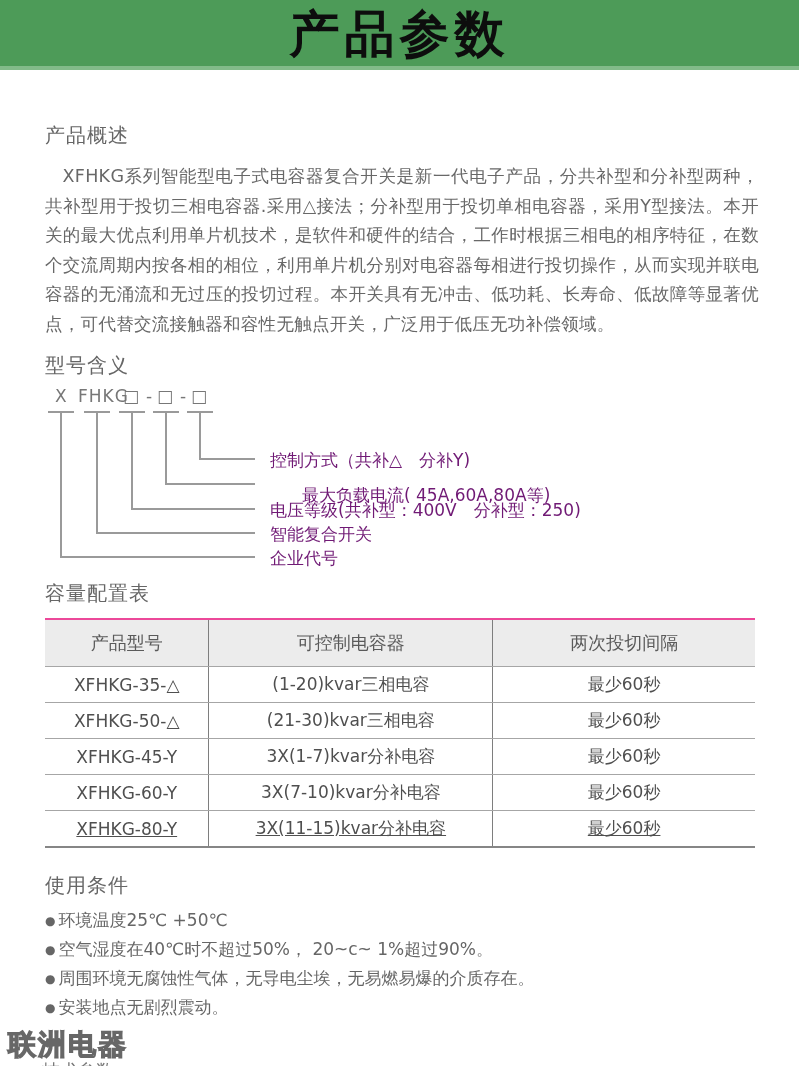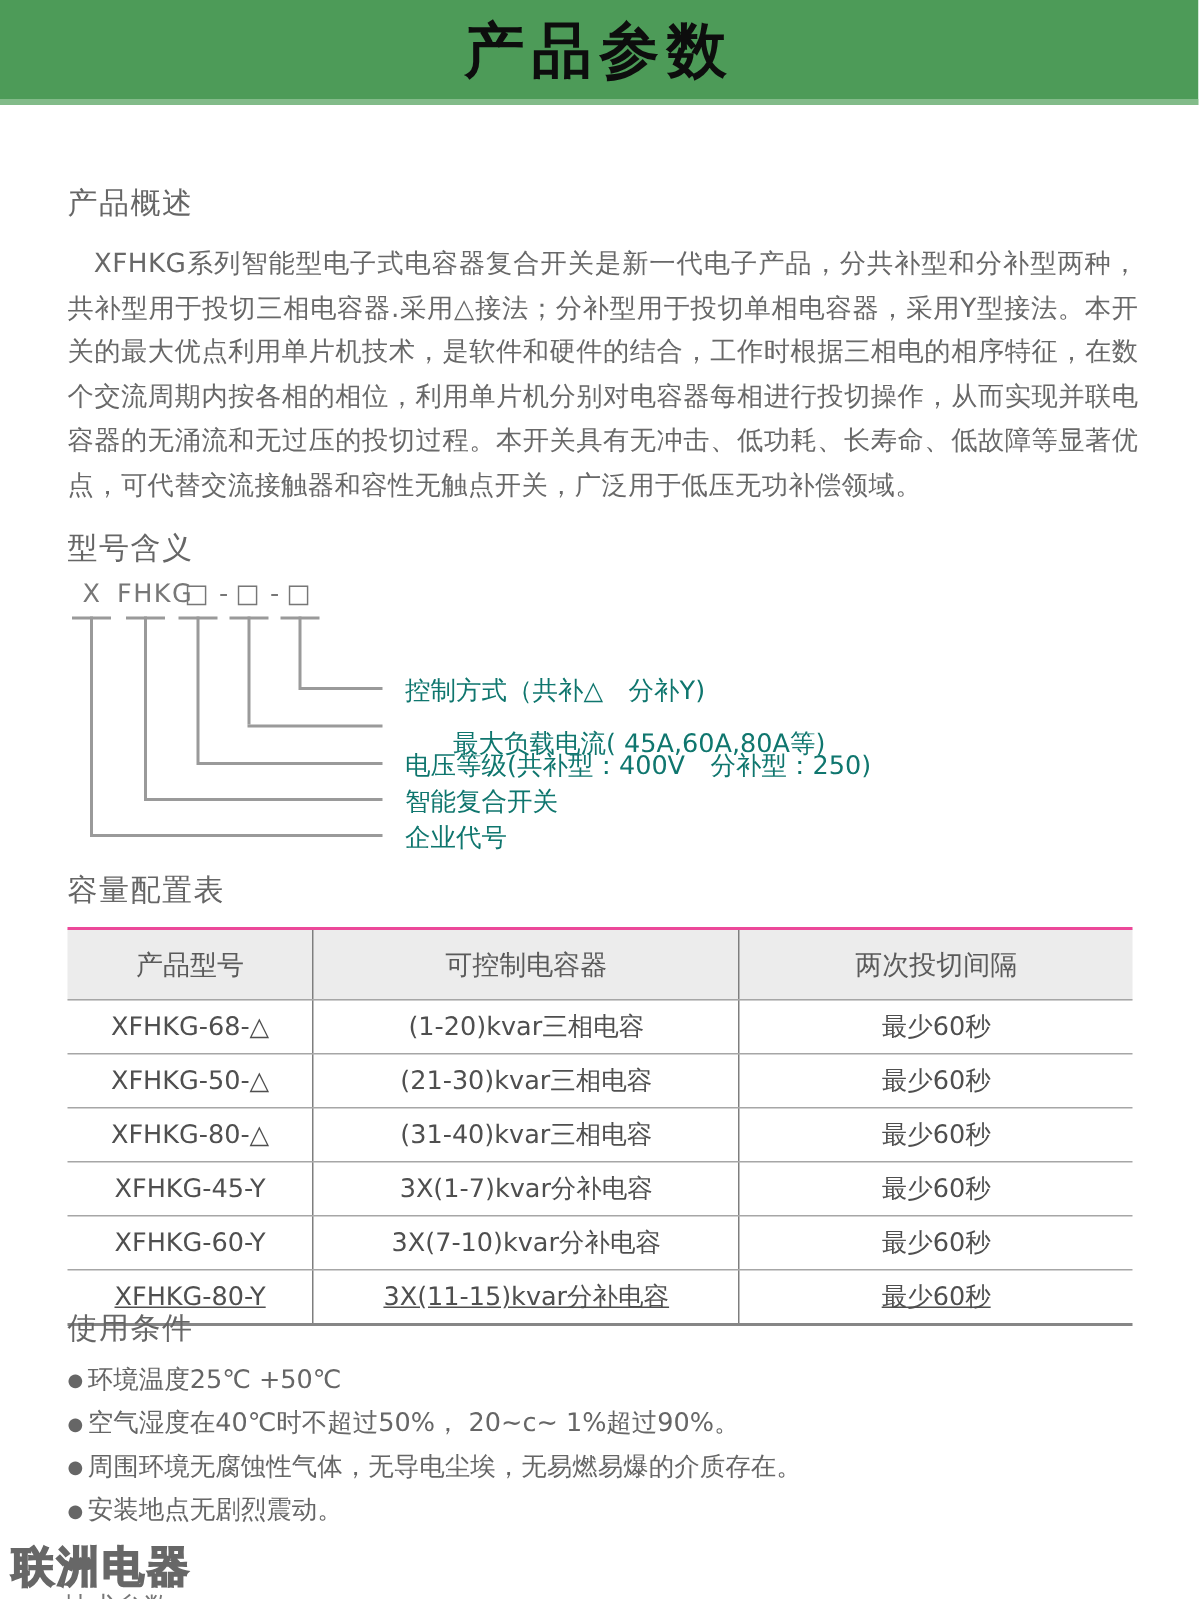--- a/index.html
+++ b/index.html
@@ -8,21 +8,21 @@
     background:#ffffff;
     font-family:"DejaVu Sans","Liberation Sans",sans-serif;
   }
   
   .banner{
     position:absolute;left:0;top:0;width:799px;height:66px;
     background:#4d9b58;border-bottom:4px solid #82bb89;
     display:flex;align-items:center;justify-content:center;
   }
   .banner-title{
-    font-size:40px;font-weight:bold;color:#0d0d0d;letter-spacing:5px;
+    font-size:50px;font-weight:bold;color:#0d0d0d;letter-spacing:5px;
     line-height:1;padding-top:2px;
   }
   
   .sec-heading{
     position:absolute;left:45px;font-size:20px;color:#666;letter-spacing:1px;
   }
   
   .overview-par{
     position:absolute;left:45px;top:162px;width:714px;
     font-size:17.5px;line-height:29.5px;color:#686868;
@@ -30,21 +30,21 @@
   }
   
   .model-code{position:absolute;left:45px;top:386px;height:22px;width:300px;}
   .model-code span{position:absolute;top:0;font-size:17px;color:#777;}
   .mc-0{left:10px;} .mc-1{left:33px;letter-spacing:1px;} .mc-2{left:78px;}
   .mc-3{left:101px;} .mc-4{left:112px;} .mc-5{left:135px;} .mc-6{left:146px;}
   .diagram{position:absolute;left:45px;top:408px;width:714px;height:165px;}
   .dgroup .tick{position:absolute;height:2px;background:#9a9a9a;width:26px;top:3px;}
   .dgroup .vline{position:absolute;width:2px;background:#9a9a9a;top:3px;}
   .dgroup .hline{position:absolute;height:2px;background:#9a9a9a;}
-  .dgroup .dlabel{position:absolute;left:225px;font-size:17px;color:#0f766e;white-space:nowrap;}
+  .dgroup .dlabel{position:absolute;left:225px;font-size:17px;color:#701a75;white-space:nowrap;}
   
   .d0 .tick{left:142px;} .d0 .vline{left:154px;height:47px;} .d0 .hline{left:154px;top:50px;width:56px;} .d0 .dlabel{top:41px;}
   .d1 .tick{left:108px;} .d1 .vline{left:120px;height:72px;} .d1 .hline{left:120px;top:75px;width:90px;} .d1 .dlabel{top:76px;margin-left:32px;}
   .d2 .tick{left:74px;}  .d2 .vline{left:86px;height:97px;}  .d2 .hline{left:86px;top:100px;width:124px;} .d2 .dlabel{top:91px;}
   .d3 .tick{left:39px;}  .d3 .vline{left:51px;height:121px;} .d3 .hline{left:51px;top:124px;width:159px;} .d3 .dlabel{top:115px;}
   .d4 .tick{left:3px;}   .d4 .vline{left:15px;height:145px;} .d4 .hline{left:15px;top:148px;width:195px;} .d4 .dlabel{top:139px;}
   
   .cap-table{
     position:absolute;left:45px;top:618px;width:710px;
     border-collapse:collapse;table-layout:fixed;
@@ -130,32 +130,27 @@
 <table class="cap-table">
   <thead>
     <tr>
       <th class="col1">产品型号</th>
       <th class="col2">可控制电容器</th>
       <th class="col3">两次投切间隔</th>
     </tr>
   </thead>
   <tbody>
     <tr>
-      <td>XFHKG-68-△</td>
+      <td>XFHKG-35-△</td>
       <td>(1-20)kvar三相电容</td>
       <td>最少60秒</td>
     </tr>
     <tr>
       <td>XFHKG-50-△</td>
       <td>(21-30)kvar三相电容</td>
-      <td>最少60秒</td>
-    </tr>
-    <tr>
-      <td>XFHKG-80-△</td>
-      <td>(31-40)kvar三相电容</td>
       <td>最少60秒</td>
     </tr>
     <tr>
       <td>XFHKG-45-Y</td>
       <td>3X(1-7)kvar分补电容</td>
       <td>最少60秒</td>
     </tr>
     <tr>
       <td>XFHKG-60-Y</td>
       <td>3X(7-10)kvar分补电容</td>

